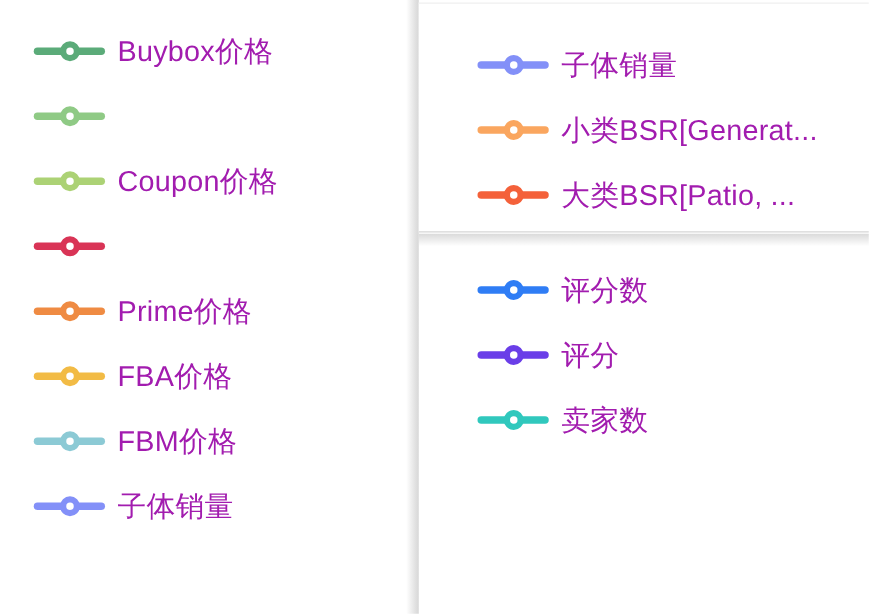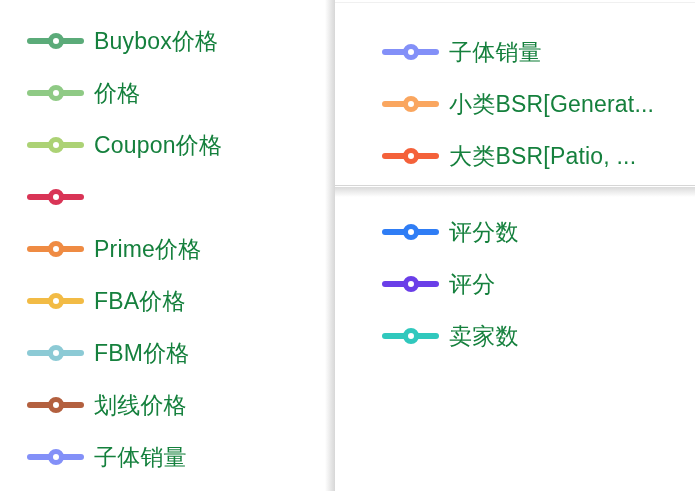--- a/index.html
+++ b/index.html
@@ -75,21 +75,21 @@
     transform: translate(-50%, -50%);
     width: 16px; height: 16px;
     border: 5.5px solid currentColor;
     border-radius: 50%;
     background: #ffffff;
   }
 
   .legend-label {
     margin-left: 10px;
     font-size: 23px;
-    color: #15803d;
+    color: #a21caf;
     letter-spacing: 0.2px;
   }
 </style>
 </head>
 <body>
 
 <div class="v-strip"></div>
 <div class="h-band"></div>
 
 <div class="legend-left">
@@ -98,21 +98,20 @@
         <span class="marker-line"></span>
         <span class="marker-circle"></span>
       </span>
     <span class="legend-label">Buybox价格</span>
   </div>
   <div class="legend-item">
     <span class="marker" style="color: rgb(143, 202, 133);">
         <span class="marker-line"></span>
         <span class="marker-circle"></span>
       </span>
-    <span class="legend-label">价格</span>
   </div>
   <div class="legend-item">
     <span class="marker" style="color: rgb(172, 210, 117);">
         <span class="marker-line"></span>
         <span class="marker-circle"></span>
       </span>
     <span class="legend-label">Coupon价格</span>
   </div>
   <div class="legend-item">
     <span class="marker" style="color: rgb(217, 52, 86);">
@@ -135,27 +134,20 @@
     <span class="legend-label">FBA价格</span>
   </div>
   <div class="legend-item">
     <span class="marker" style="color: rgb(140, 202, 213);">
         <span class="marker-line"></span>
         <span class="marker-circle"></span>
       </span>
     <span class="legend-label">FBM价格</span>
   </div>
   <div class="legend-item">
-    <span class="marker" style="color: rgb(179, 96, 63);">
-        <span class="marker-line"></span>
-        <span class="marker-circle"></span>
-      </span>
-    <span class="legend-label">划线价格</span>
-  </div>
-  <div class="legend-item">
     <span class="marker" style="color: rgb(131, 144, 248);">
         <span class="marker-line"></span>
         <span class="marker-circle"></span>
       </span>
     <span class="legend-label">子体销量</span>
   </div>
 </div>
 
 <div class="right-card">
   <div class="legend-item">

